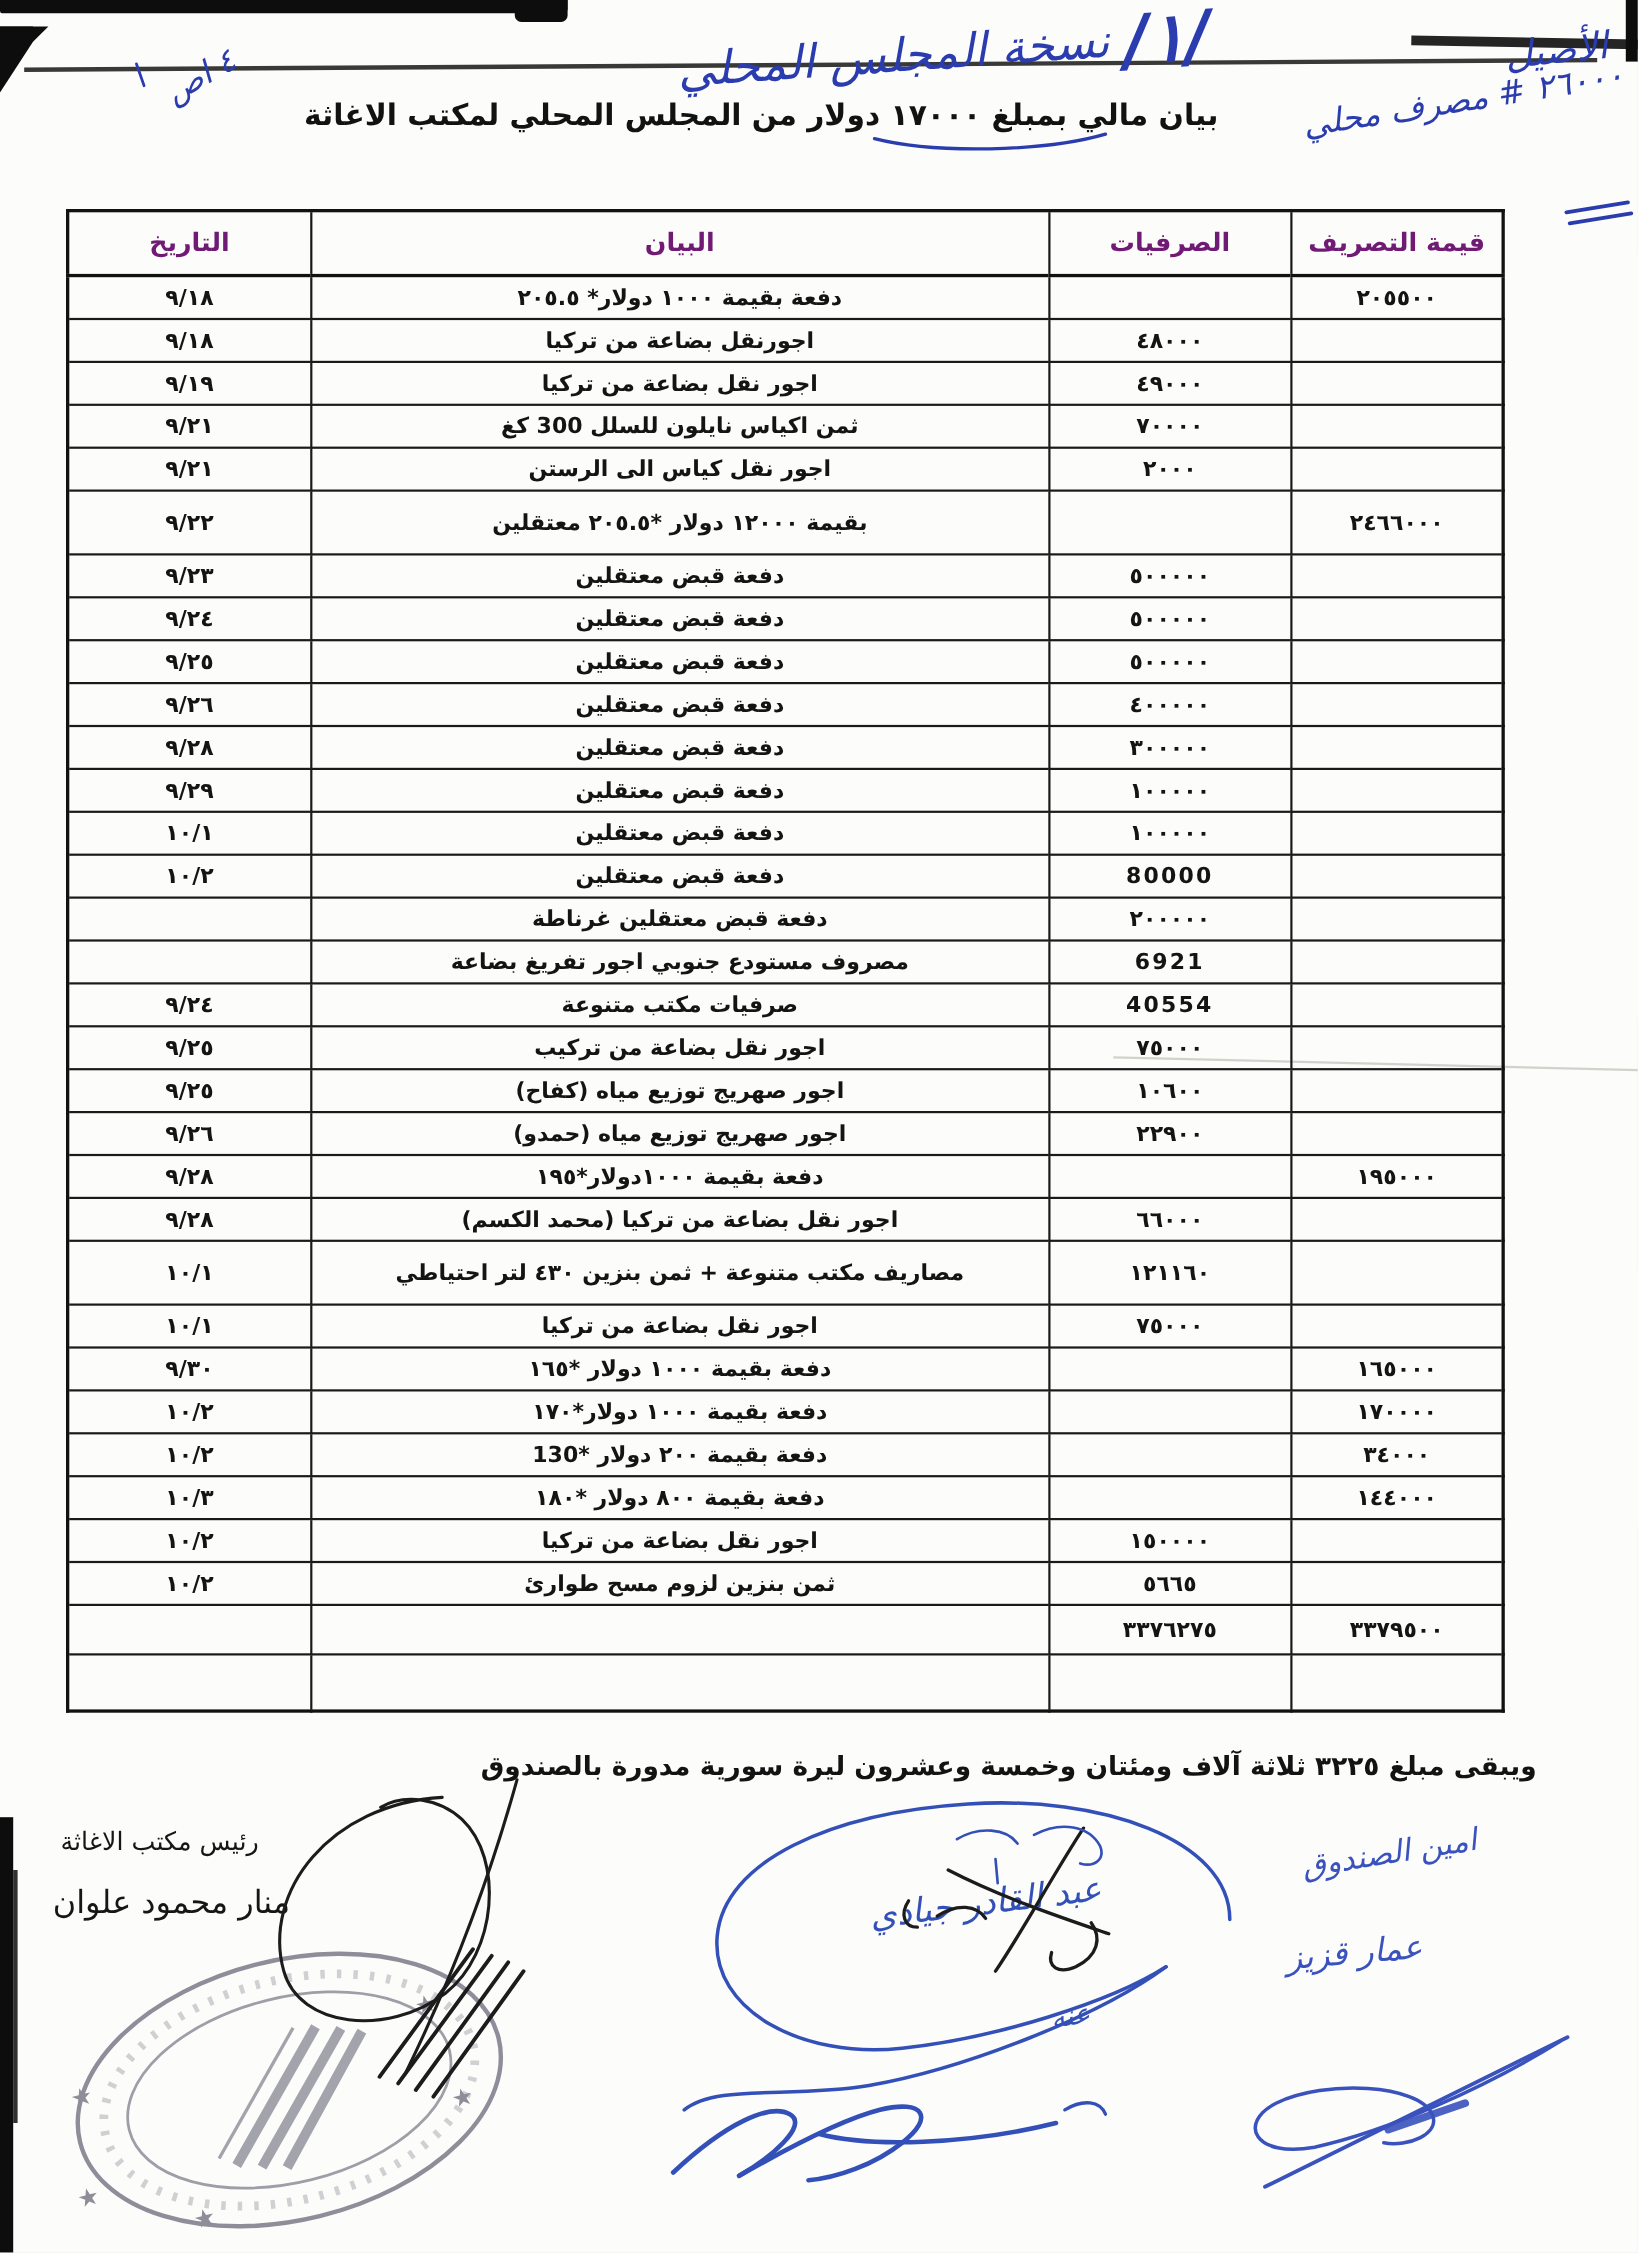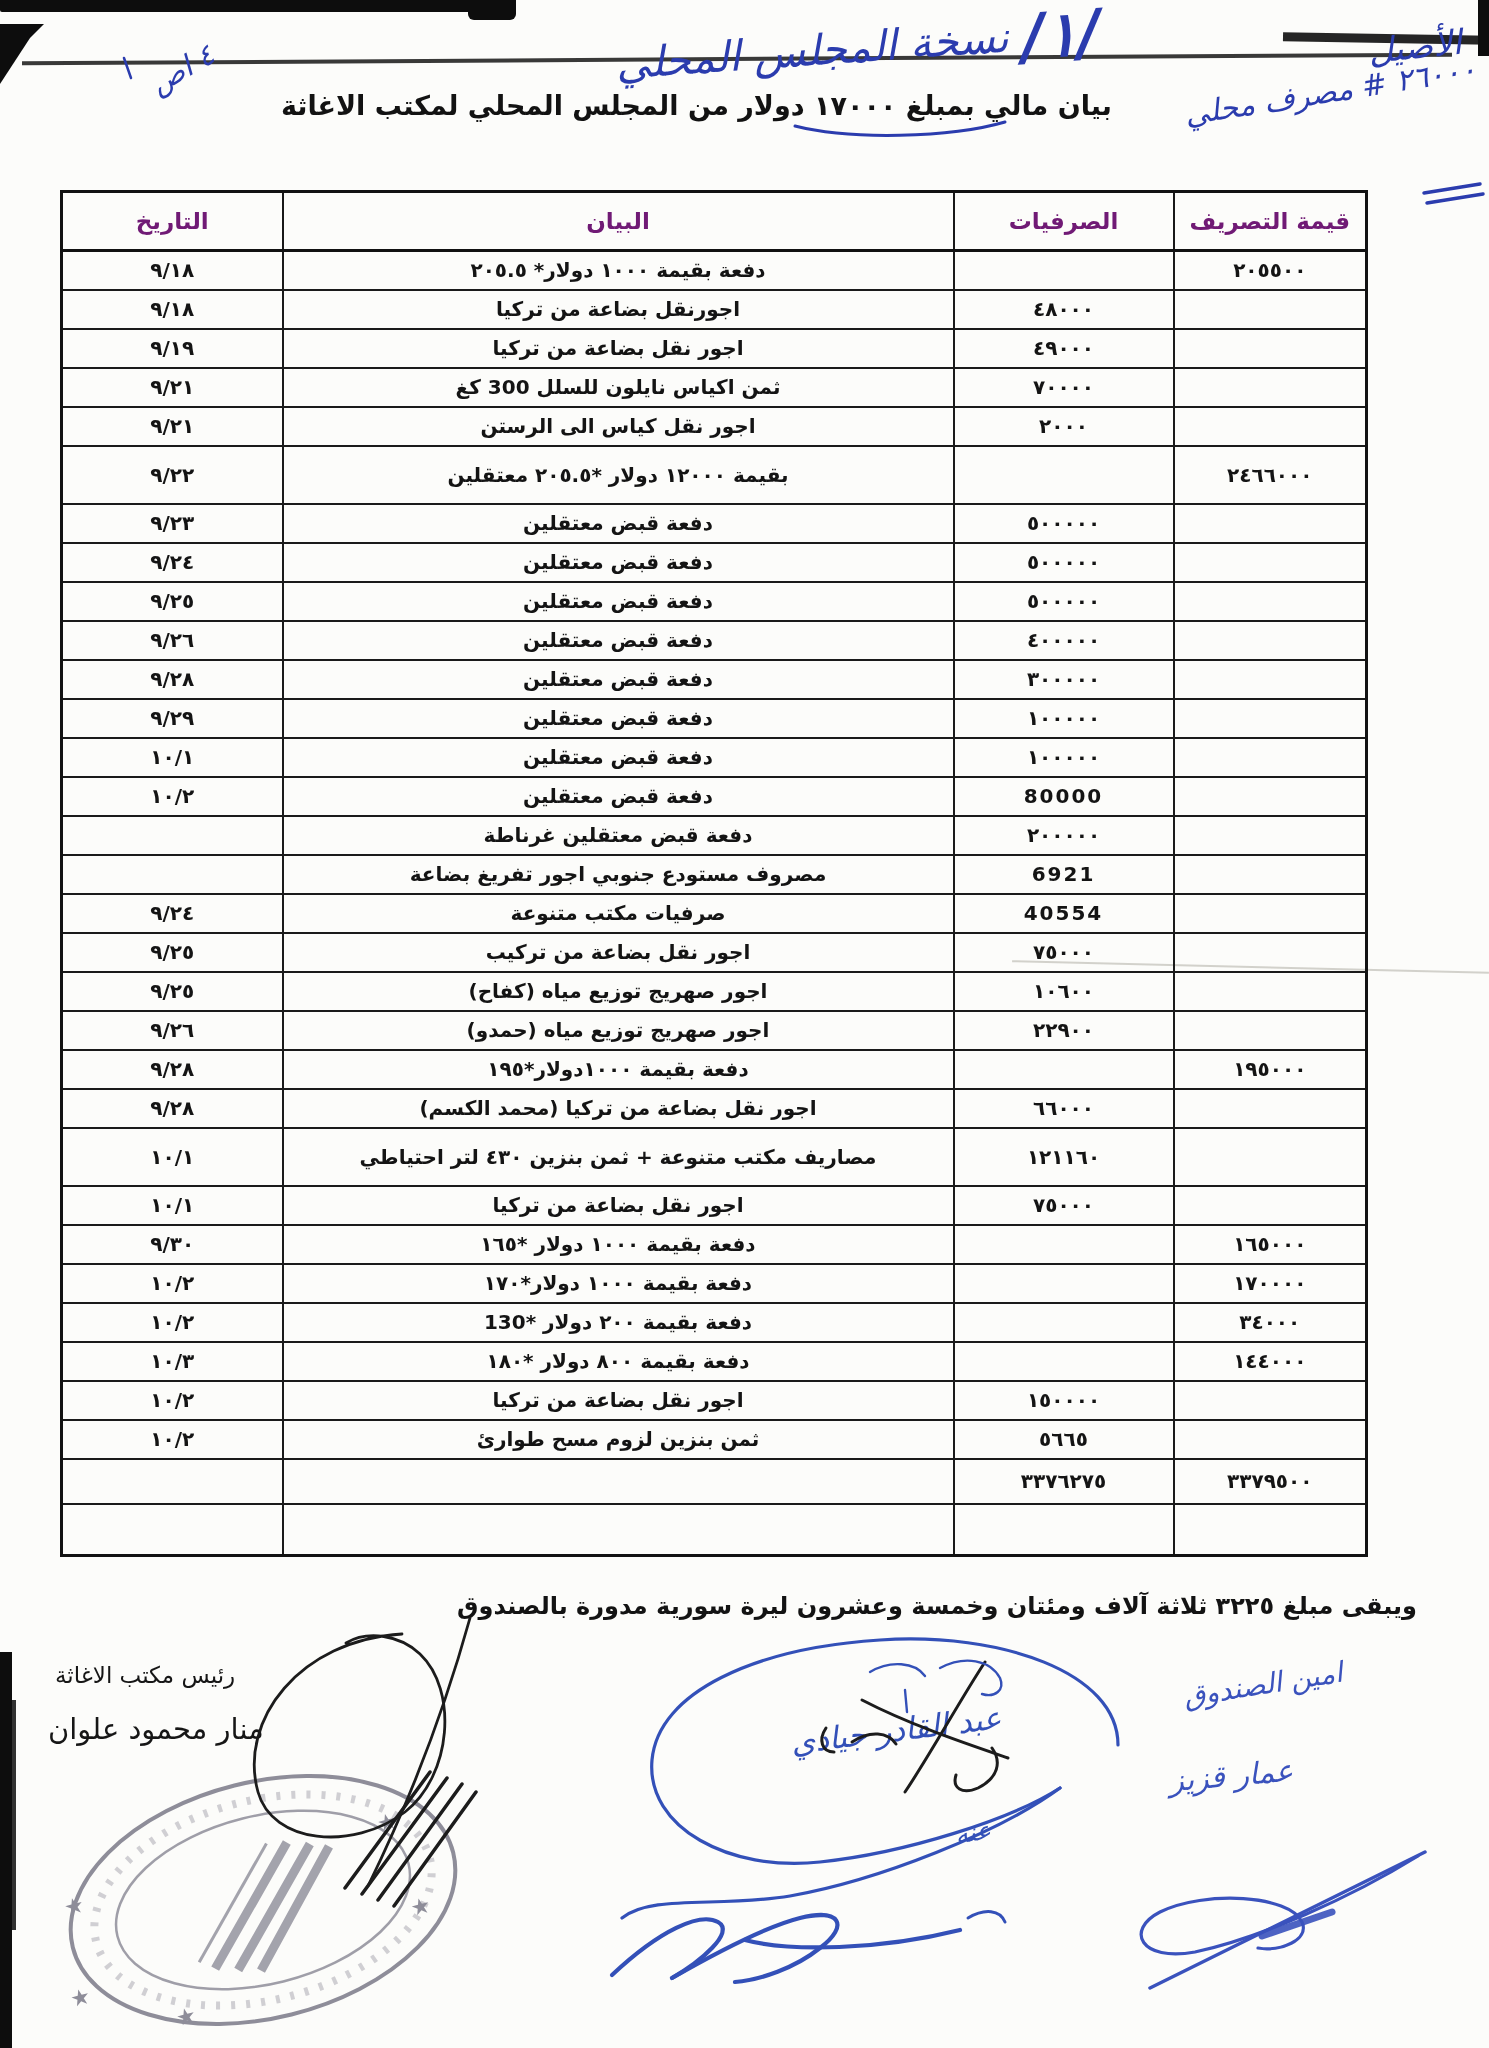--- a/index.html
+++ b/index.html
@@ -18,23 +18,23 @@
   .a-leftbar2{left:12px;top:1700px;width:4px;height:230px;opacity:.85;}
   .a-crease{left:1012px;top:966px;width:477px;height:2px;background:#cdccc5;transform:rotate(1.4deg);opacity:.9;}
   
   .ink{position:absolute;color:#2b3cae;font-style:italic;white-space:nowrap;}
   .hw-top-center{left:548px;top:12px;width:620px;font-size:42px;transform:rotate(-4deg);text-align:center;}
   .hw-top-center .slash{font-size:62px;font-weight:700;letter-spacing:-4px;vertical-align:-8px;}
   .hw-top-right1{left:1262px;top:32px;width:200px;font-size:34px;transform:rotate(-6deg);}
   .hw-top-right2{left:1108px;top:80px;width:370px;font-size:30px;transform:rotate(-9deg);letter-spacing:1px;}
   .hw-top-left{left:148px;top:52px;font-size:29px;transform:rotate(-30deg);}
   
-  .doc-title{position:absolute;left:272px;top:90px;width:840px;
+  .doc-title{position:absolute;left:272px;top:90px;width:840px;text-align:center;
              font-size:27px;font-weight:700;color:#121212;}
-  .remaining-note{position:absolute;left:437px;top:1592px;width:1000px;text-align:center;
+  .remaining-note{position:absolute;left:437px;top:1592px;width:1000px;text-align:left;
                   font-size:24px;font-weight:700;color:#131313;}
   
   .table-wrap{position:absolute;left:63px;top:190px;width:1305px;}
   table.fin{border-collapse:collapse;width:1305px;table-layout:fixed;border:3px solid #121212;}
   table.fin th{border:2px solid #181818;border-bottom:3px solid #111;height:56px;
                font-size:23px;font-weight:700;color:#701a75;padding:0 4px;}
   table.fin td{border:2px solid #1a1a1a;font-size:20px;font-weight:700;color:#141414;
                text-align:center;vertical-align:middle;padding:1px 6px;overflow:hidden;}
   table.fin tbody tr{height:39px;}
   table.fin tbody tr.tall{height:58px;}

